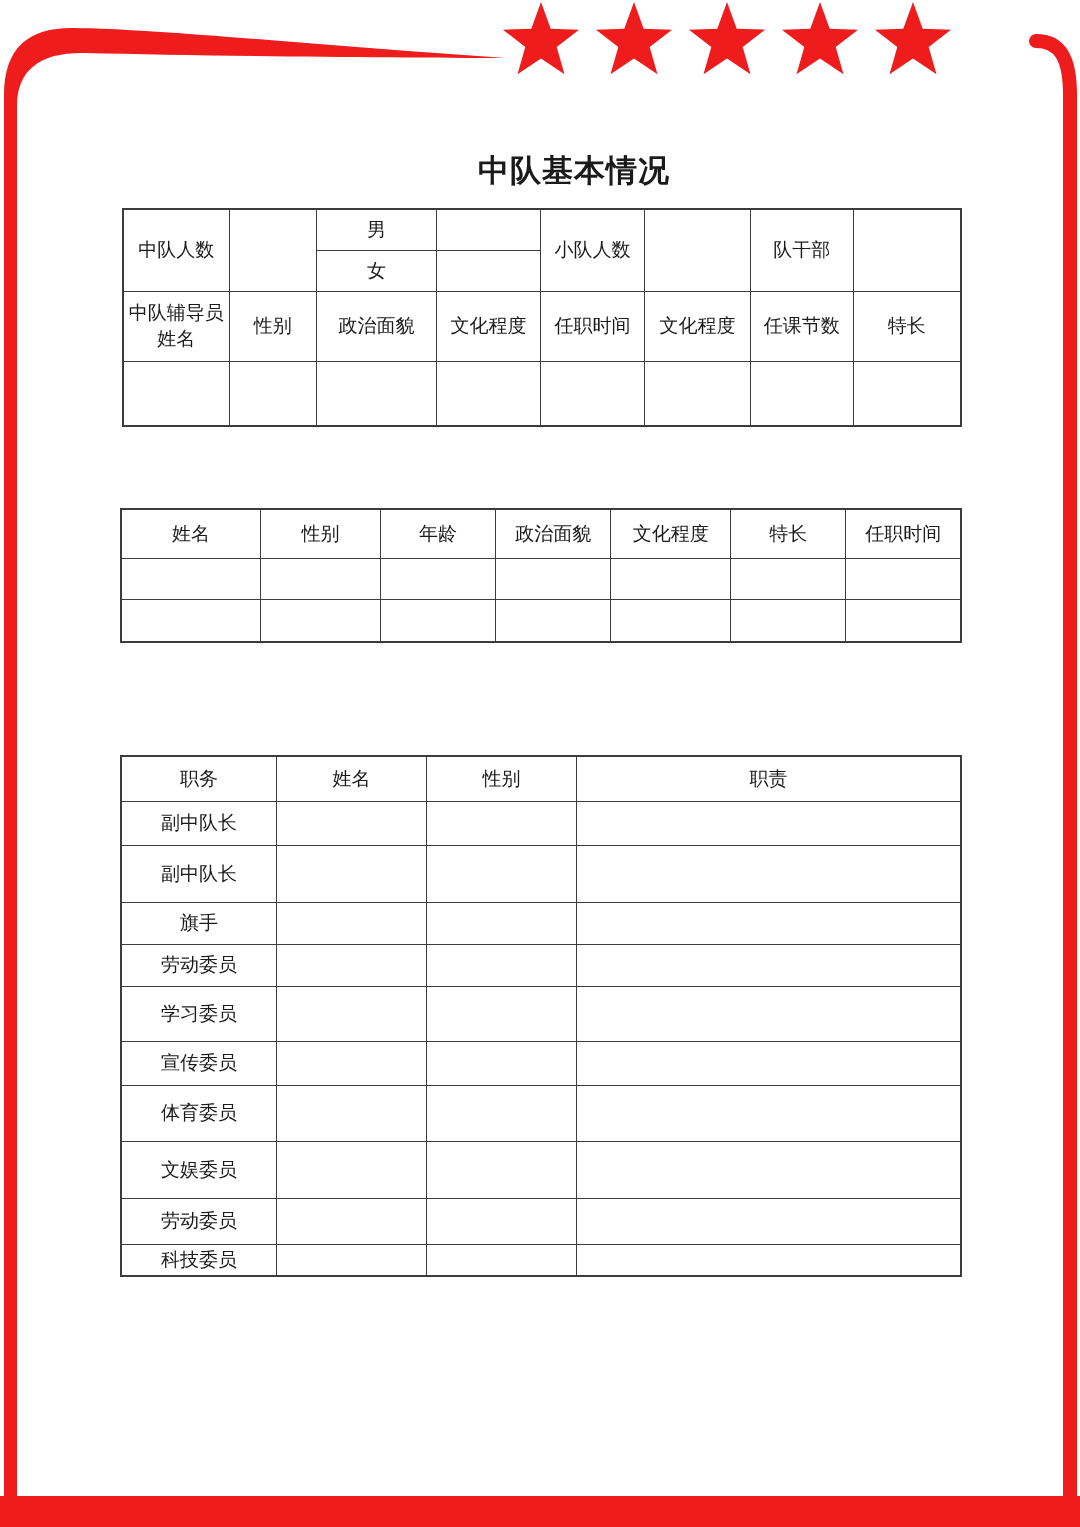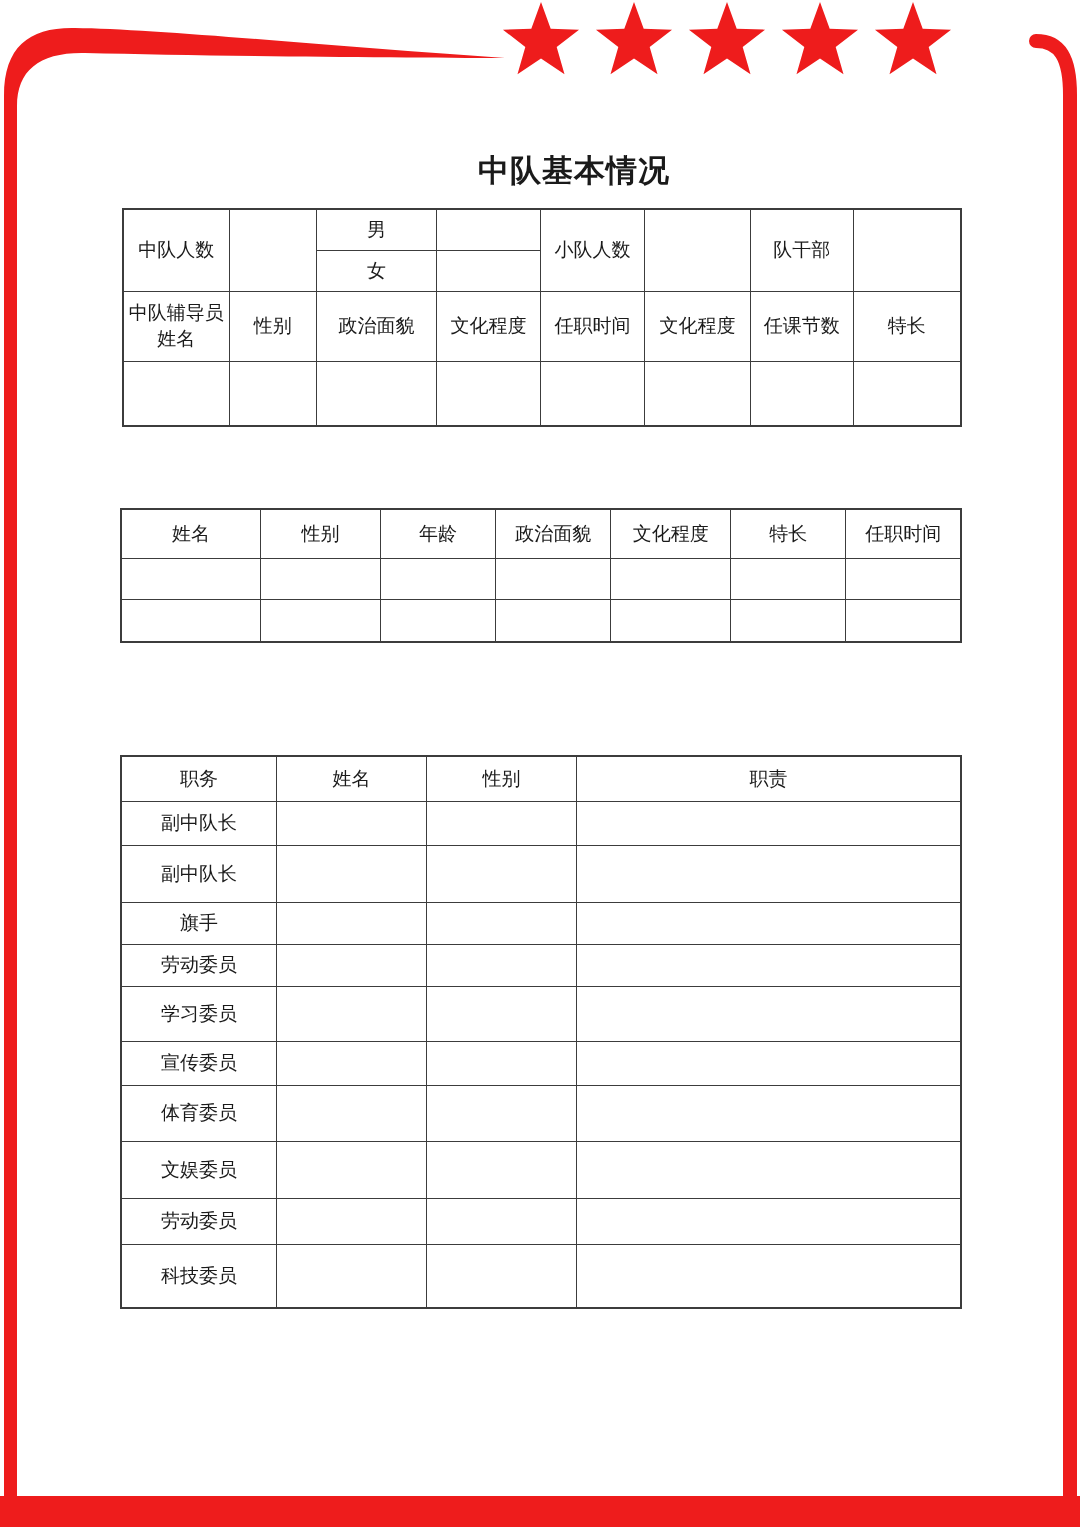--- a/index.html
+++ b/index.html
@@ -211,21 +211,21 @@
       <td></td>
       <td></td>
       <td></td>
     </tr>
     <tr style="height:46px">
       <td>劳动委员</td>
       <td></td>
       <td></td>
       <td></td>
     </tr>
-    <tr style="height:64px">
+    <tr style="height:32px">
       <td>科技委员</td>
       <td></td>
       <td></td>
       <td></td>
     </tr>
   </tbody>
     </table>
 
 </div>
 

